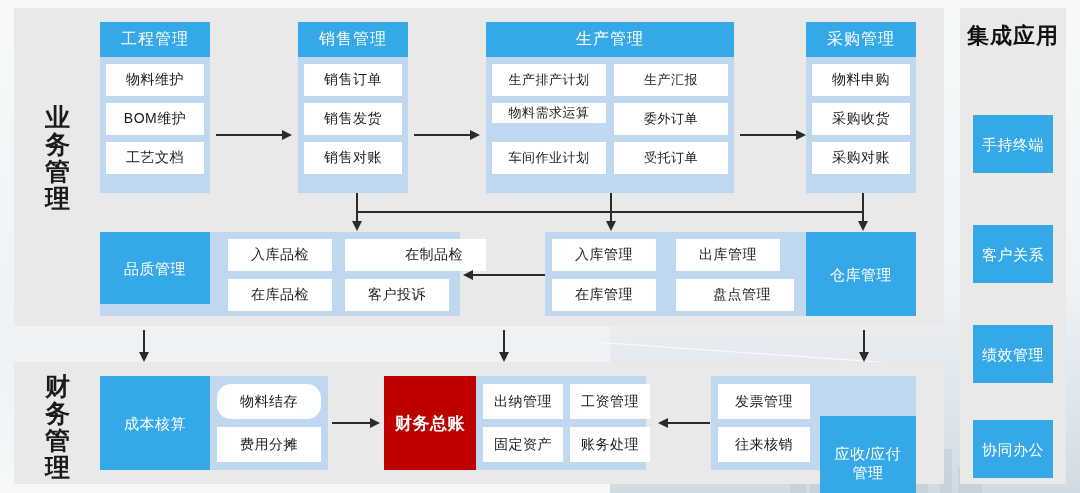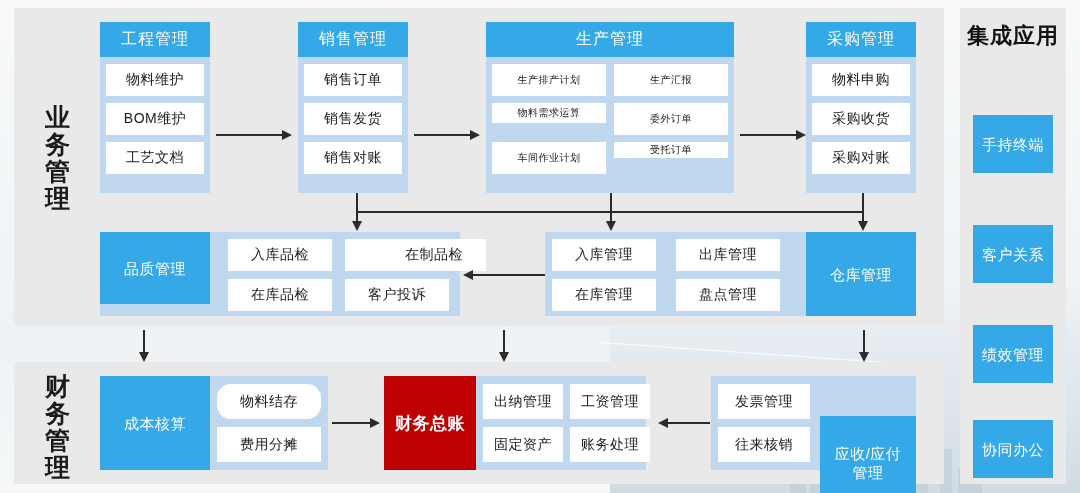--- a/index.html
+++ b/index.html
@@ -52,21 +52,21 @@
     display:flex;align-items:center;justify-content:center;
     font-size:15px;font-weight:400;text-align:center;line-height:19px;letter-spacing:.5px;
   }
   .side.red{background:#bf0000;font-weight:700;font-size:17px;}
 
   .cell{
     position:absolute;background:#ffffff;color:#1b1b1b;
     display:flex;align-items:center;justify-content:center;
     font-size:14px;letter-spacing:.5px;white-space:nowrap;
   }
-  .cell.sm{font-size:10px;}
+  .cell.sm{font-size:13px;}
 
   .inttitle{
     position:absolute;left:960px;top:22px;width:106px;
     text-align:center;font-size:22px;line-height:28px;font-weight:700;color:#111;
     letter-spacing:1px;
   }
   .intbox{
     position:absolute;left:973px;width:80px;height:58px;background:#35a8e8;
     color:#fff;display:flex;align-items:center;justify-content:center;
     text-align:center;font-size:15px;line-height:19px;letter-spacing:.5px;
@@ -129,21 +129,21 @@
   <div class="ln h" style="left:414px;top:134px;width:56px;"></div>
   <div class="ah right" style="left:470px;top:130px;"></div>
 
   <div class="group" style="left:486px;top:22px;width:248px;height:171px;"></div>
   <div class="hdr" style="left:486px;top:22px;width:248px;height:35px;">生产管理</div>
   <div class="cell sm" style="left:492px;top:64px;width:114px;height:32px;">生产排产计划</div>
   <div class="cell sm" style="left:614px;top:64px;width:114px;height:32px;">生产汇报</div>
   <div class="cell sm" style="left:492px;top:103px;width:114px;height:20px;">物料需求运算</div>
   <div class="cell sm" style="left:614px;top:103px;width:114px;height:32px;">委外订单</div>
   <div class="cell sm" style="left:492px;top:142px;width:114px;height:32px;">车间作业计划</div>
-  <div class="cell sm" style="left:614px;top:142px;width:114px;height:16px;">受托订单</div>
+  <div class="cell sm" style="left:614px;top:142px;width:114px;height:32px;">受托订单</div>
 
   <div class="ln h" style="left:740px;top:134px;width:56px;"></div>
   <div class="ah right" style="left:796px;top:130px;"></div>
 
   <div class="group" style="left:806px;top:22px;width:110px;height:171px;"></div>
   <div class="hdr" style="left:806px;top:22px;width:110px;height:35px;">采购管理</div>
   <div class="cell" style="left:812px;top:64px;width:98px;height:32px;">物料申购</div>
   <div class="cell" style="left:812px;top:103px;width:98px;height:32px;">采购收货</div>
   <div class="cell" style="left:812px;top:142px;width:98px;height:32px;">采购对账</div>
 
@@ -165,21 +165,21 @@
   <div class="cell" style="left:228px;top:279px;width:104px;height:32px;">在库品检</div>
   <div class="cell" style="left:345px;top:279px;width:104px;height:32px;">客户投诉</div>
 
   <div class="ln h" style="left:473px;top:274px;width:72px;"></div>
   <div class="ah left" style="left:463px;top:270px;"></div>
 
   <div class="group" style="left:545px;top:232px;width:371px;height:84px;"></div>
   <div class="cell" style="left:552px;top:239px;width:104px;height:32px;">入库管理</div>
   <div class="cell" style="left:676px;top:239px;width:104px;height:32px;">出库管理</div>
   <div class="cell" style="left:552px;top:279px;width:104px;height:32px;">在库管理</div>
-  <div class="cell" style="left:676px;top:279px;width:104px;height:32px;">盘点管理</div>
+  <div class="cell" style="left:676px;top:279px;width:104px;height:32px;padding-left:14px;">盘点管理</div>
   <div class="side" style="left:806px;top:232px;width:110px;height:84px;">仓库管理</div>
 
   <div class="ln v" style="left:143px;top:330px;height:24px;"></div>
   <div class="ah down" style="left:139px;top:352px;"></div>
   <div class="ln v" style="left:503px;top:330px;height:24px;"></div>
   <div class="ah down" style="left:499px;top:352px;"></div>
   <div class="ln v" style="left:863px;top:330px;height:24px;"></div>
   <div class="ah down" style="left:859px;top:352px;"></div>
 
   <div class="panel panel-fin"></div>

